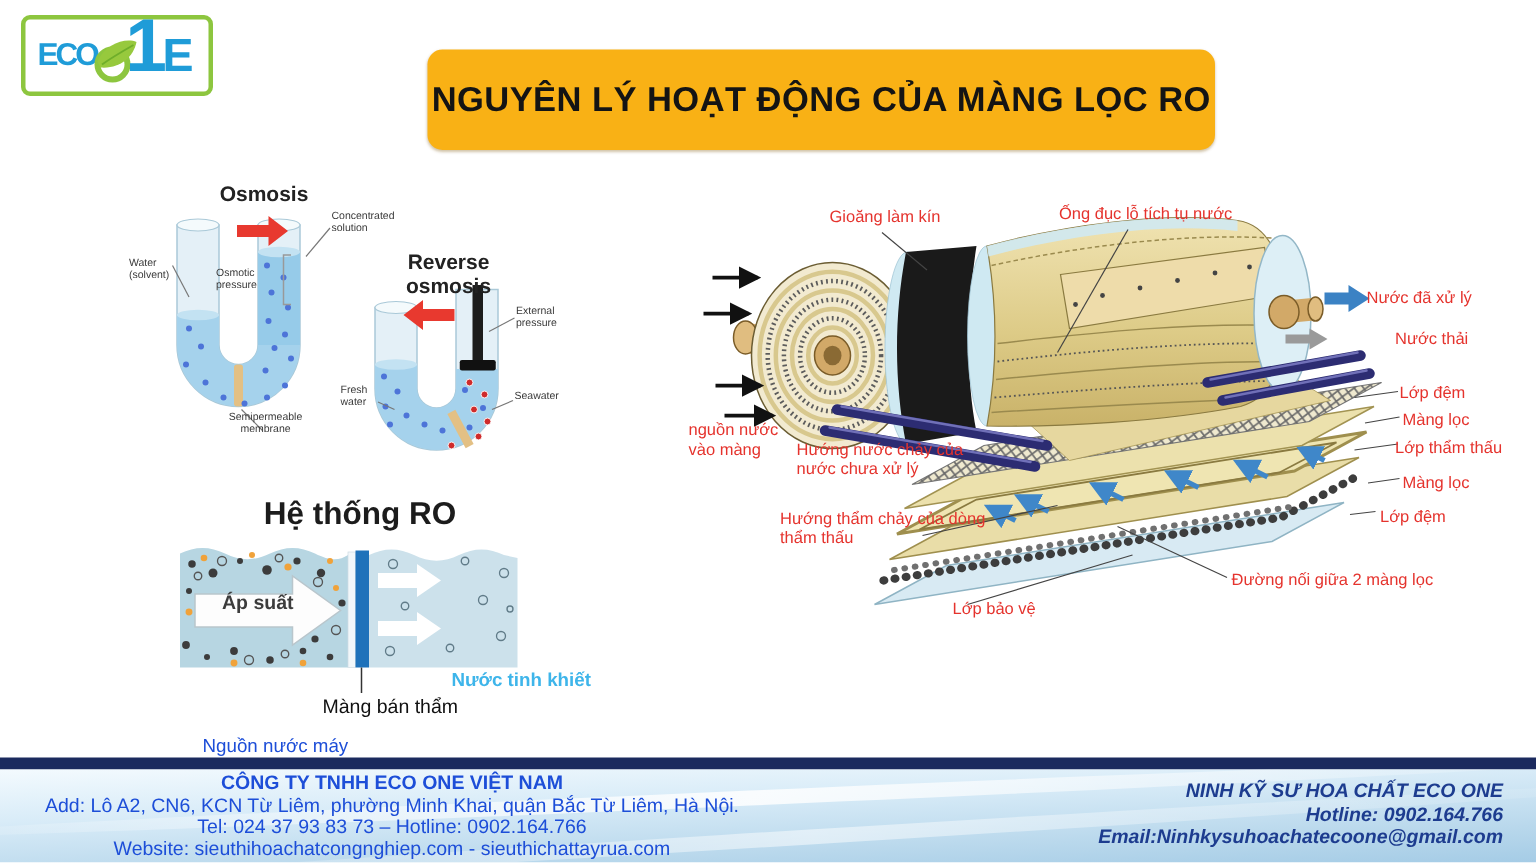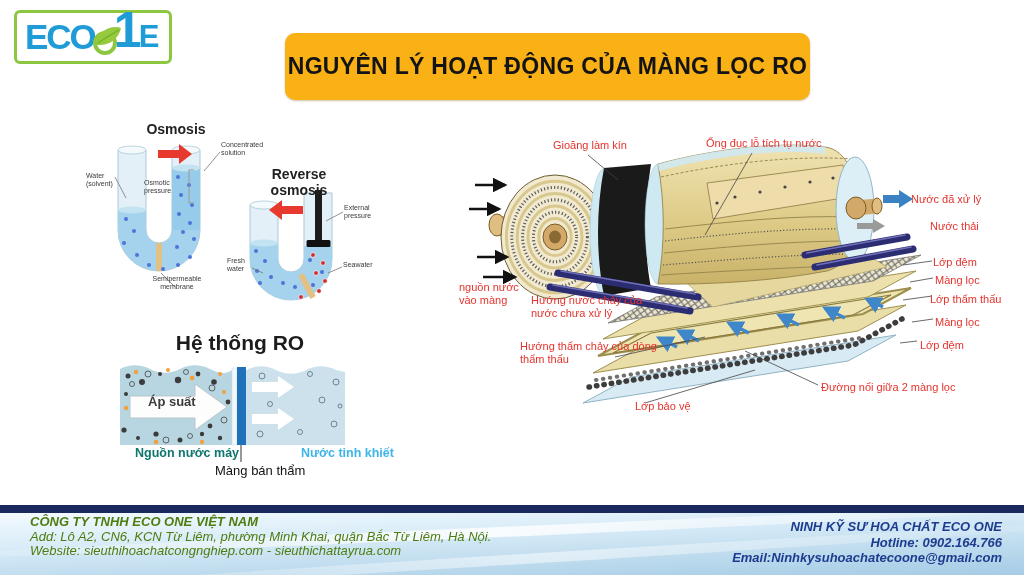--- a/index.html
+++ b/index.html
@@ -3,51 +3,51 @@
 <meta charset="utf-8">
 <style>
   html,body{margin:0;padding:0;}
   body{width:1024px;height:575px;position:relative;background:#ffffff;overflow:hidden;
        font-family:"Liberation Sans", sans-serif;}
   .abs{position:absolute;}
 
   
   .logo{left:14px;top:10px;height:48px;border:3px solid #8DC63F;border-radius:6px;
         display:flex;align-items:center;padding:0 10px 0 8px;background:#fff;}
-  .logo-eco{font-size:35px;font-weight:800;color:#1F9CD8;letter-spacing:-2px;}
+  .logo-eco{font-size:21px;font-weight:800;color:#1F9CD8;letter-spacing:-2px;}
   .logo-leaf{width:30px;height:36px;margin:4px -2px 0 -3px;}
   .logo-num{font-size:50px;font-weight:800;color:#1F9CD8;line-height:40px;
             position:relative;top:-7px;margin-left:-6px;}
   .logo-e{font-size:31px;font-weight:800;color:#1F9CD8;margin-left:-3px;}
 
   .banner{left:285px;top:33px;width:525px;height:67px;background:#F9B115;border-radius:10px;
           display:flex;align-items:center;justify-content:center;box-shadow:0 1px 2px rgba(120,80,0,.35);}
   .banner span{font-size:23px;font-weight:800;color:#141414;letter-spacing:.3px;}
 
   
   .lbl{position:absolute;color:#3a3a3a;line-height:1.12;}
   .tiny{font-size:7px;}
   .dhead{font-size:14px;font-weight:800;color:#222;text-align:center;}
   .red{color:#E5332D;font-size:11px;line-height:1.18;}
 
   
   .ros-title{font-size:21px;font-weight:600;color:#1c1c1c;text-align:center;}
   .ros-ap{font-size:13px;font-weight:600;color:#3c3c3c;}
-  .ros-tap{font-size:12.5px;font-weight:700;color:#0f766e;}
+  .ros-tap{font-size:12.5px;font-weight:400;color:#1d4ed8;margin-top:44px;}
   .ros-pure{font-size:12.5px;font-weight:700;color:#3EB5EA;}
   .ros-mem{font-size:13px;color:#111;}
 
   
   .footer{left:0;top:505px;width:1024px;height:70px;}
   .footer-bar{position:absolute;left:0;top:0;width:100%;height:8px;background:#1B2A5E;}
   .footer-bg{position:absolute;left:0;top:8px;width:100%;height:62px;
      background:linear-gradient(178deg,#f3fafe 0%,#d9ecf8 35%,#b9d8ec 75%,#a5cce6 100%);overflow:hidden;}
   .swoosh{position:absolute;background:linear-gradient(90deg,rgba(255,255,255,0) 0%,rgba(255,255,255,.85) 50%,rgba(255,255,255,0) 100%);
      height:10px;width:1200px;border-radius:50%;}
-  .fl{position:absolute;left:30px;top:10px;font-style:italic;color:#4d7c0f;font-size:13px;line-height:14.5px;}
+  .fl{position:absolute;left:30px;top:10px;color:#1d4ed8;font-size:13px;line-height:14.5px;text-align:center;}
   .fr{position:absolute;right:22px;top:14px;font-style:italic;color:#1D3C8F;font-size:13px;line-height:15.5px;text-align:right;font-weight:700;}
   .fb{font-weight:700;}
 </style>
 </head>
 <body>
 
 <div class="abs logo">
   <span class="logo-eco">ECO</span>
   <svg class="logo-leaf" viewBox="0 0 30 36">
     <circle cx="13" cy="22" r="10" fill="none" stroke="#8DC63F" stroke-width="4"></circle>
@@ -354,20 +354,21 @@
 
 <div class="abs footer">
   <div class="footer-bar"></div>
   <div class="footer-bg">
     <div class="swoosh" style="left:-100px;top:14px;transform:rotate(-2.5deg);"></div>
     <div class="swoosh" style="left:-60px;top:40px;transform:rotate(-3.5deg);opacity:.6;"></div>
   </div>
   <div class="fl">
     <div class="fb">CÔNG TY TNHH ECO ONE VIỆT NAM</div>
     <div>Add: Lô A2, CN6, KCN Từ Liêm, phường Minh Khai, quận Bắc Từ Liêm, Hà Nội.</div>
+    <div>Tel: 024 37 93 83 73 – Hotline: 0902.164.766</div>
     <div>Website: sieuthihoachatcongnghiep.com - sieuthichattayrua.com</div>
   </div>
   <div class="fr">
     <div>NINH KỸ SƯ HOA CHẤT ECO ONE</div>
     <div>Hotline: 0902.164.766</div>
     <div>Email:Ninhkysuhoachatecoone@gmail.com</div>
   </div>
 </div>
 
 </body></html>

